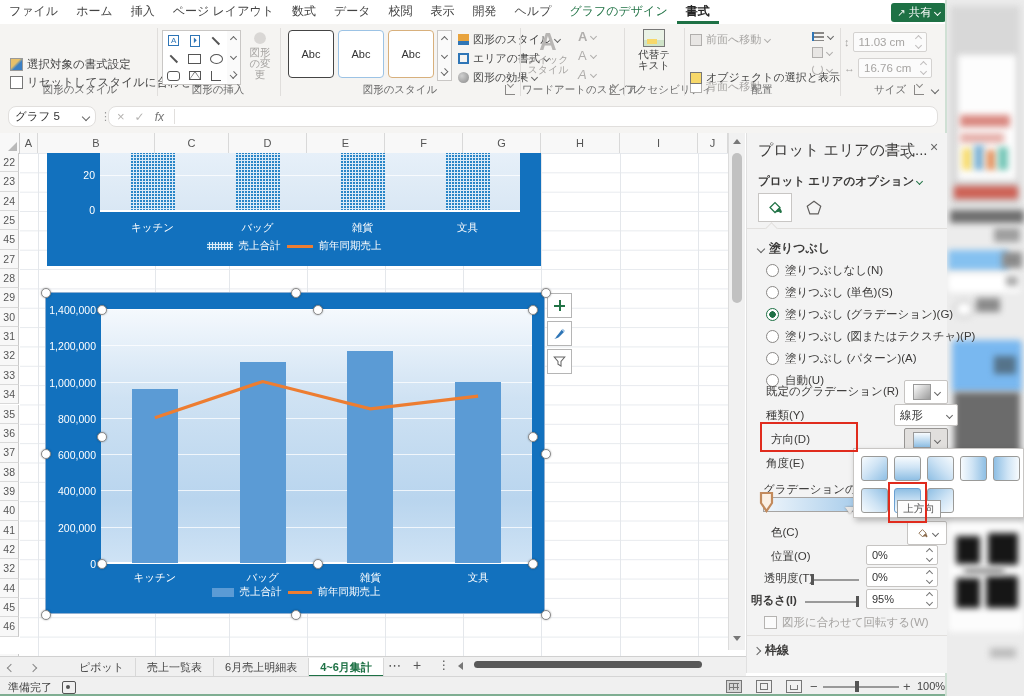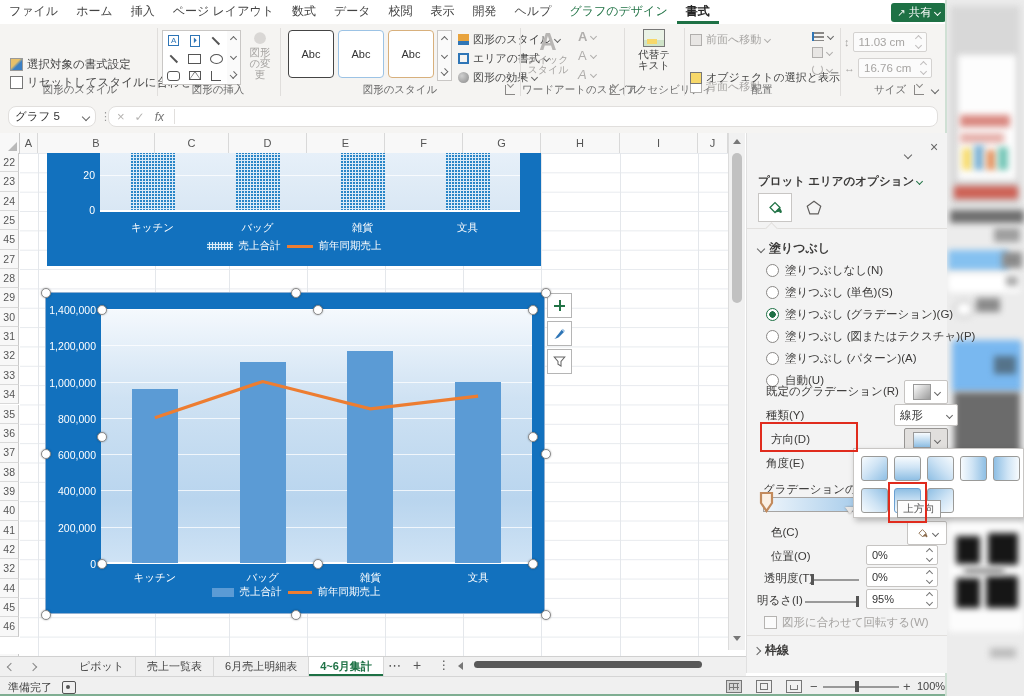--- a/index.html
+++ b/index.html
@@ -53,21 +53,21 @@
   .gbtn{position:absolute;width:42px;height:22px;background:#fff;border:1px solid #c6c4c2;border-radius:2px;display:flex;align-items:center;justify-content:center;gap:4px;}
   .gsq{width:16px;height:14px;background:linear-gradient(135deg,#fdfdfd 0%,#9a9a9a 100%);border:1px solid #999;}
   .mtrack{position:absolute;height:2px;background:#9a9a9a;}
   .mthumb{position:absolute;width:3px;height:11px;background:#555;top:-5px;}
   .redbox{position:absolute;border:2px solid #e02b1d;z-index:50;}
   
   #gal{position:absolute;left:853px;top:448px;width:169px;height:68px;background:#fff;border:1px solid #c8c6c4;box-shadow:2px 3px 6px rgba(0,0,0,.25);z-index:40;}
   .galsq{position:absolute;width:27px;height:25px;border:1px solid #9a9a98;border-radius:3px;box-sizing:border-box;}
   #tip{position:absolute;left:897px;top:500px;width:42px;height:16px;background:#fdfdfd;border:1px solid #9a9a98;font-size:10.5px;color:#555;text-align:center;line-height:15px;z-index:45;}
   
-  #tabstrip{left:0;top:656px;width:746px;height:20px;background:#f0f0f0;border-top:1px solid #d0d0d0;display:flex;align-items:flex-start;}
+  #tabstrip{left:0;top:656px;width:746px;height:20px;background:#f0f0f0;border-top:1px solid #d0d0d0;display:flex;align-items:center;}
   .stab{padding:0 11px;line-height:19px;font-size:11px;color:#444;border-right:1px solid #d8d8d8;white-space:nowrap;}
   .stab.act{background:#fff;color:#1e7145;font-weight:bold;box-shadow:inset 0 -2px 0 #1e7145;}
   #statusbar{left:0;top:676px;width:1024px;height:20px;background:#f0f0f0;border-top:1px solid #d5d5d5;font-size:11px;color:#444;}
   .vicon{position:absolute;top:3px;width:16px;height:13px;border:1px solid #777;box-sizing:border-box;}
   
   #blurp{left:946px;top:0;width:78px;height:696px;background:#ececec;overflow:hidden;z-index:8;}
   #blurp .b{position:absolute;filter:blur(3px);}
   .scroll{background:#f1f1f1;}
   .tri-d{width:0;height:0;border-left:4px solid transparent;border-right:4px solid transparent;border-top:5px solid #777;}
   .tri-u{width:0;height:0;border-left:4px solid transparent;border-right:4px solid transparent;border-bottom:5px solid #777;}
@@ -441,20 +441,21 @@
   <div class="a scroll" style="left:728px;top:133px;width:17px;height:517px;border-left:1px solid #dcdcdc;box-sizing:border-box;">
     <div class="tri-u a" style="left:4px;top:6px;"></div>
     <div class="a" style="left:3px;top:20px;width:10px;height:150px;background:#c1c1c1;border-radius:5px;"></div>
     <div class="tri-d a" style="left:4px;top:503px;"></div>
   </div>
   <div class="a scroll" style="left:728px;top:656px;width:17px;height:20px;display:flex;align-items:center;justify-content:center;">
       <i style="width:0;height:0;border-top:4px solid transparent;border-bottom:4px solid transparent;border-left:5px solid #777;"></i>
     </div>
 
   <div id="pane" class="a">
+    <div class="a" style="left:11px;top:8px;font-size:15px;color:#3b3a39;">プロット エリアの書式...</div>
     <div class="a" style="left:158px;top:14px;"><span class="cv"></span></div>
     <div class="a" style="left:183px;top:6px;font-size:14px;color:#666;">×</div>
     <div class="a" style="left:11px;top:41px;font-size:11.5px;font-weight:bold;color:#3b3a39;">
       <span>プロット エリアのオプション</span> <span class="cv cvg" style="width:4px;height:4px;"></span>
     </div>
     <div class="a" style="left:11px;top:60px;width:32px;height:27px;border:1px solid #c8c6c4;background:#fff;display:flex;align-items:center;justify-content:center;">
       <svg width="18" height="18" viewBox="0 0 20 20">
           <path d="M4.5 9.5 L10 4 L15.5 9.5 L10 15 Z" fill="#fff" stroke="#217346" stroke-width="1.4"></path>
           <path d="M10 15 L15.5 9.5 C16.5 12 17.6 13.2 17.6 14.2 a1.4 1.4 0 0 1 -2.8 0" fill="#217346"></path>
         </svg>
@@ -535,21 +536,21 @@
         <span class="mthumb" style="left:0;"></span>
       </div>
     <div class="spin" style="left:119px;top:434px;">
         <span>0%</span>
         <span class="spincv">
           <i class="u"></i>
           <i class="d"></i>
         </span>
       </div>
 
-    <div class="plabel" style="left:10px;top:460px;">明るさ(I)</div>
+    <div class="plabel" style="left:4px;top:460px;font-weight:bold;">明るさ(I)</div>
     <div class="mtrack" style="left:58px;top:468px;width:54px;">
         <span class="mthumb" style="right:0;"></span>
       </div>
     <div class="spin" style="left:119px;top:456px;">
         <span>95%</span>
         <span class="spincv">
           <i class="u"></i>
           <i class="d"></i>
         </span>
       </div>

